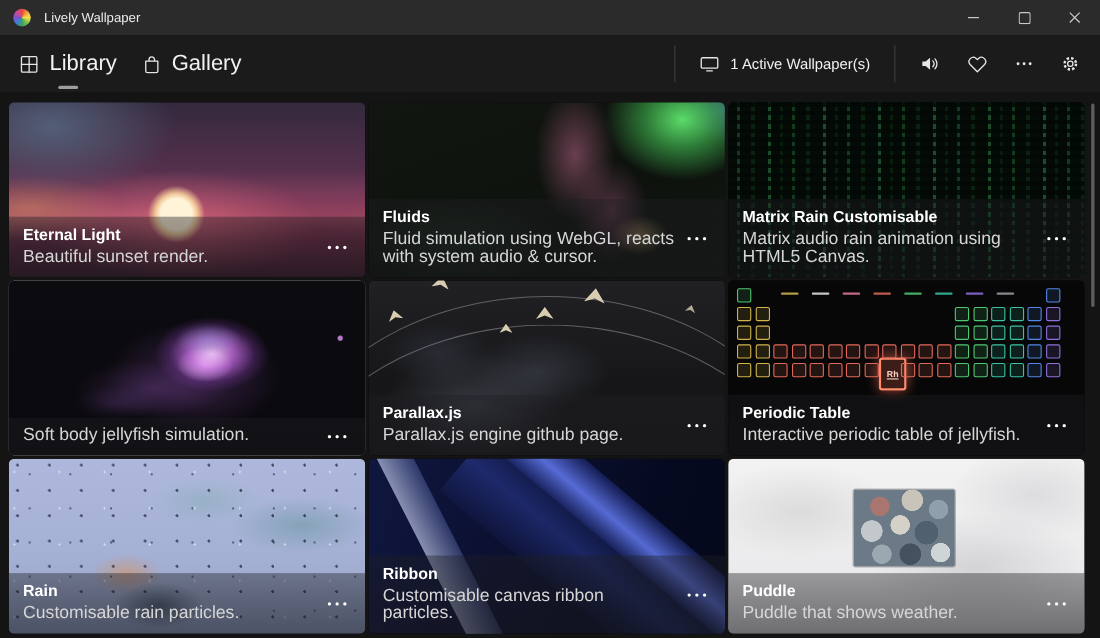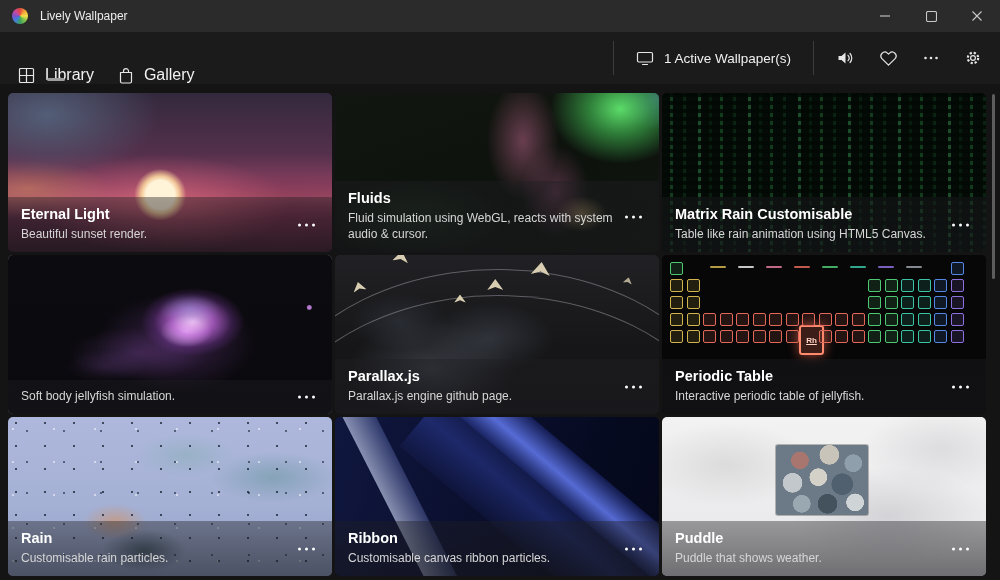--- a/index.html
+++ b/index.html
@@ -10,40 +10,40 @@
   .titlebar{height:32px;background:#2b2b2b;display:flex;align-items:center;}
   .app-logo{width:16px;height:16px;border-radius:50%;margin-left:12px;flex:0 0 auto;
     background:conic-gradient(#e4463f,#f2a33c,#f7e14a,#7cc24a,#3e9e62,#3f7fd9,#7b52c9,#c94a9b,#e4463f);}
   .tb-title{margin-left:12px;font-size:12px;color:#ececec;}
   .tb-buttons{margin-left:auto;display:flex;height:100%;}
   .tb-btn{width:46px;height:100%;display:flex;align-items:center;justify-content:center;background:none;border:none;padding:0;cursor:pointer;}
   .tb-btn svg{stroke:#c9c9c9;stroke-width:1.1;fill:none;}
 
   
   .navbar{height:52px;background:#1b1b1b;display:flex;align-items:center;padding:0 16px 0 6px;}
-  .tab{position:relative;display:flex;align-items:flex-end;gap:10px;height:100%;padding:0 12px;
-    background:none;border:none;color:#f2f2f2;font-size:16px;font-family:inherit;cursor:pointer;}
+  .tab{position:relative;display:flex;align-items:center;gap:10px;height:100%;padding:0 12px;
+    background:none;border:none;color:#f2f2f2;font-size:20px;font-family:inherit;cursor:pointer;}
   .tab .indicator{position:absolute;bottom:3px;left:50%;transform:translateX(-50%);
     width:18px;height:3px;border-radius:2px;background:#9e9e9e;}
   .nav-right{margin-left:auto;display:flex;align-items:center;gap:20px;}
   .nav-btn{display:flex;align-items:center;gap:10px;background:none;border:none;color:#f0f0f0;
     font-size:13.5px;font-family:inherit;cursor:pointer;padding:4px 2px;}
   .nav-sep{width:1px;height:34px;background:#3c3c3c;}
   .ic{stroke:#e6e6e6;stroke-width:1.2;fill:none;stroke-linecap:round;stroke-linejoin:round;}
 
   
   .content{position:absolute;top:84px;left:0;right:0;bottom:0;background:#141414;}
   .grid{position:absolute;left:8px;top:9px;display:grid;grid-template-columns:repeat(3,324px);grid-auto-rows:159px;gap:3px;}
   .card{position:relative;border-radius:5px;overflow:hidden;background:#000;box-shadow:inset 0 0 0 1px rgba(255,255,255,0.05);cursor:pointer;}
   .card.selected{outline:2px solid #9a9a9a;outline-offset:-2px;}
   .art{position:absolute;inset:0;}
   .footer{position:absolute;left:0;right:0;bottom:0;padding:8px 46px 10px 13px;
     background:linear-gradient(rgba(30,30,34,0.40),rgba(24,24,28,0.58));}
   .card-title{font-size:14.5px;font-weight:600;color:#ffffff;margin-bottom:3px;line-height:18px;}
-  .card-sub{font-size:12px;color:#d6d6d6;line-height:16px;}
+  .card-sub{font-size:16px;color:#d6d6d6;line-height:16px;}
   .more{position:absolute;right:13px;top:50%;transform:translateY(-50%);display:flex;gap:4px;
     background:none;border:none;padding:4px;cursor:pointer;}
   .more .dot{width:3px;height:3px;border-radius:50%;background:#fff;}
 
   .scrollbar{position:absolute;right:5px;top:10px;width:3px;height:185px;border-radius:2px;background:#5d5d5d;cursor:pointer;}
 
   
   .art-eternal{background:
     radial-gradient(circle 26px at 47% 64%, #fff3d8 55%, rgba(255,220,160,0.85) 72%, rgba(255,190,150,0) 100%),
     radial-gradient(ellipse 180px 70px at 48% 70%, rgba(240,110,130,0.55), transparent 70%),
@@ -242,21 +242,21 @@
               <span class="dot"></span>
               <span class="dot"></span>
             </button>
         </div>
       </article>
 
       <article class="card">
         <div class="art art-matrix"></div>
         <div class="footer">
           <div class="card-title">Matrix Rain Customisable</div>
-          <div class="card-sub">Table like rain animation using HTML5 Canvas.</div>
+          <div class="card-sub">Matrix audio rain animation using HTML5 Canvas.</div>
           <button class="more">
               <span class="dot"></span>
               <span class="dot"></span>
               <span class="dot"></span>
             </button>
         </div>
       </article>
 
       <article class="card selected">
         <div class="art art-medusae"></div>

